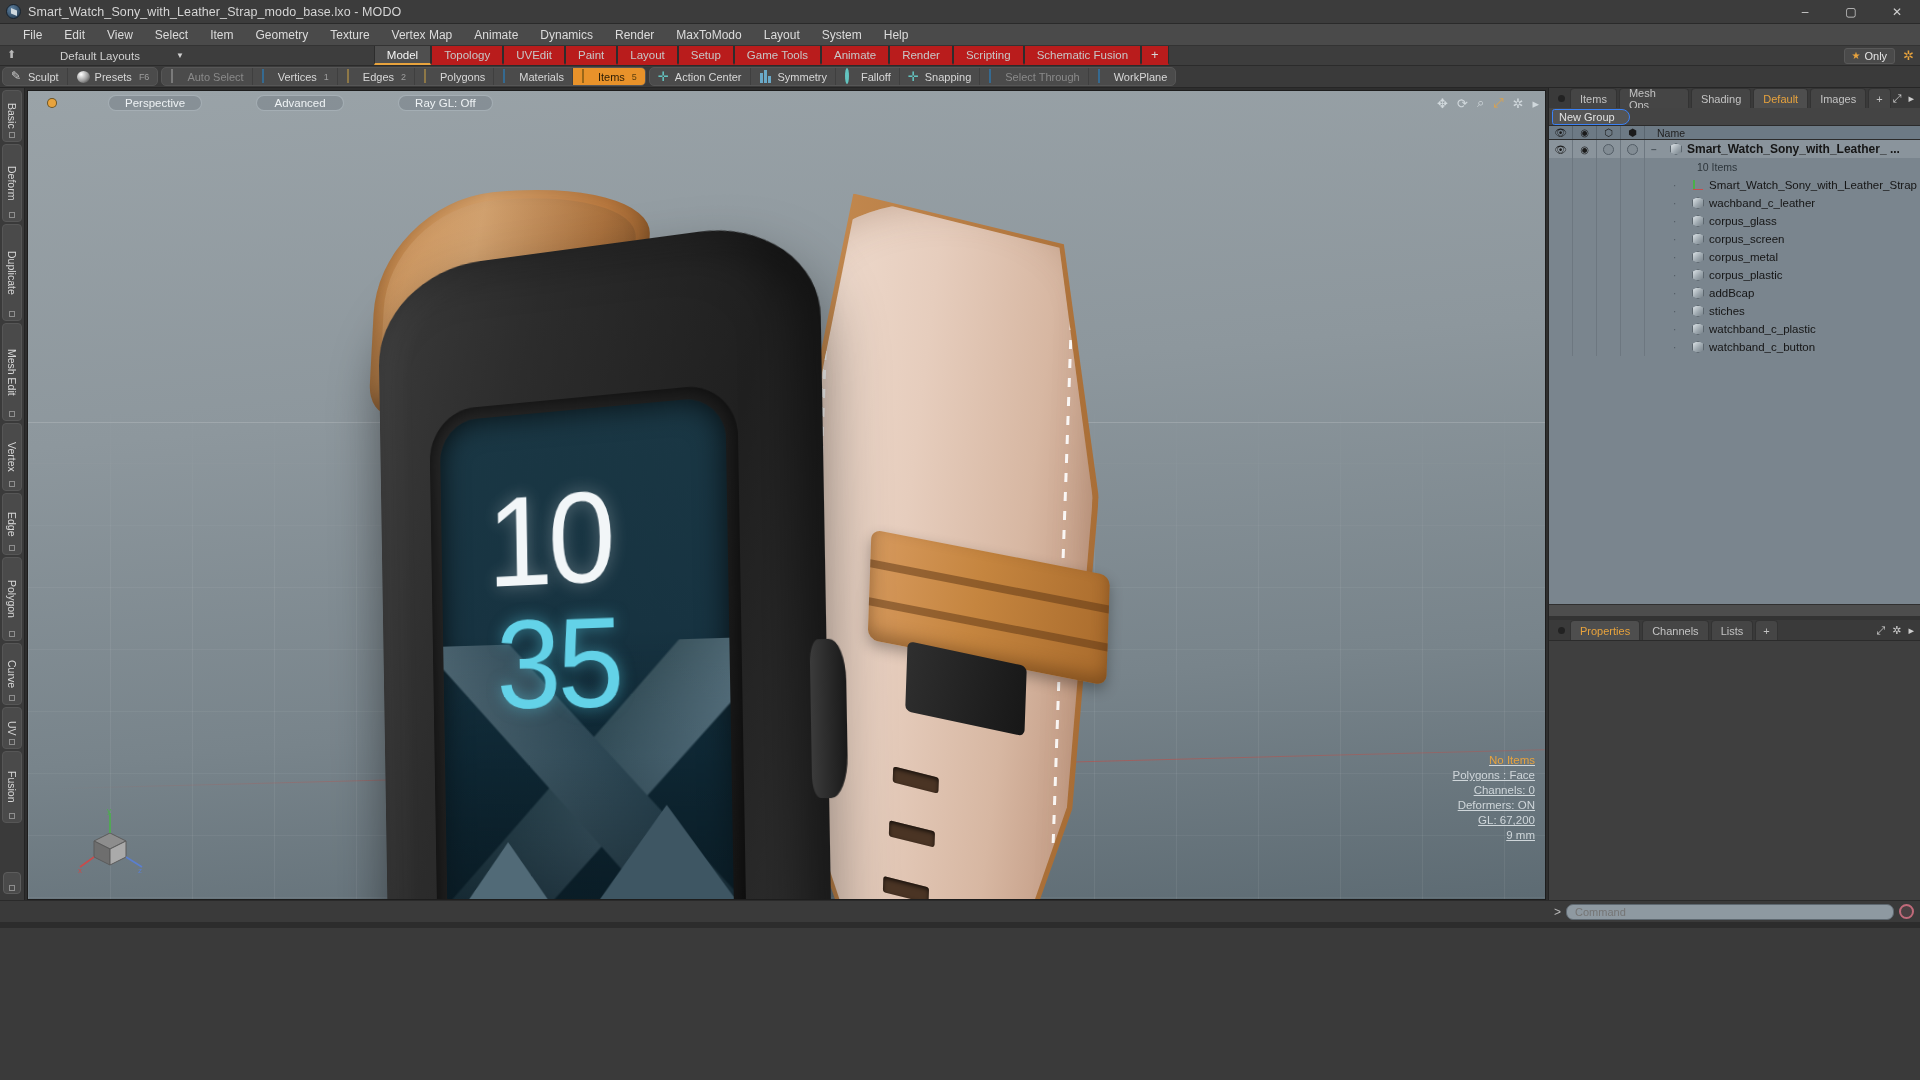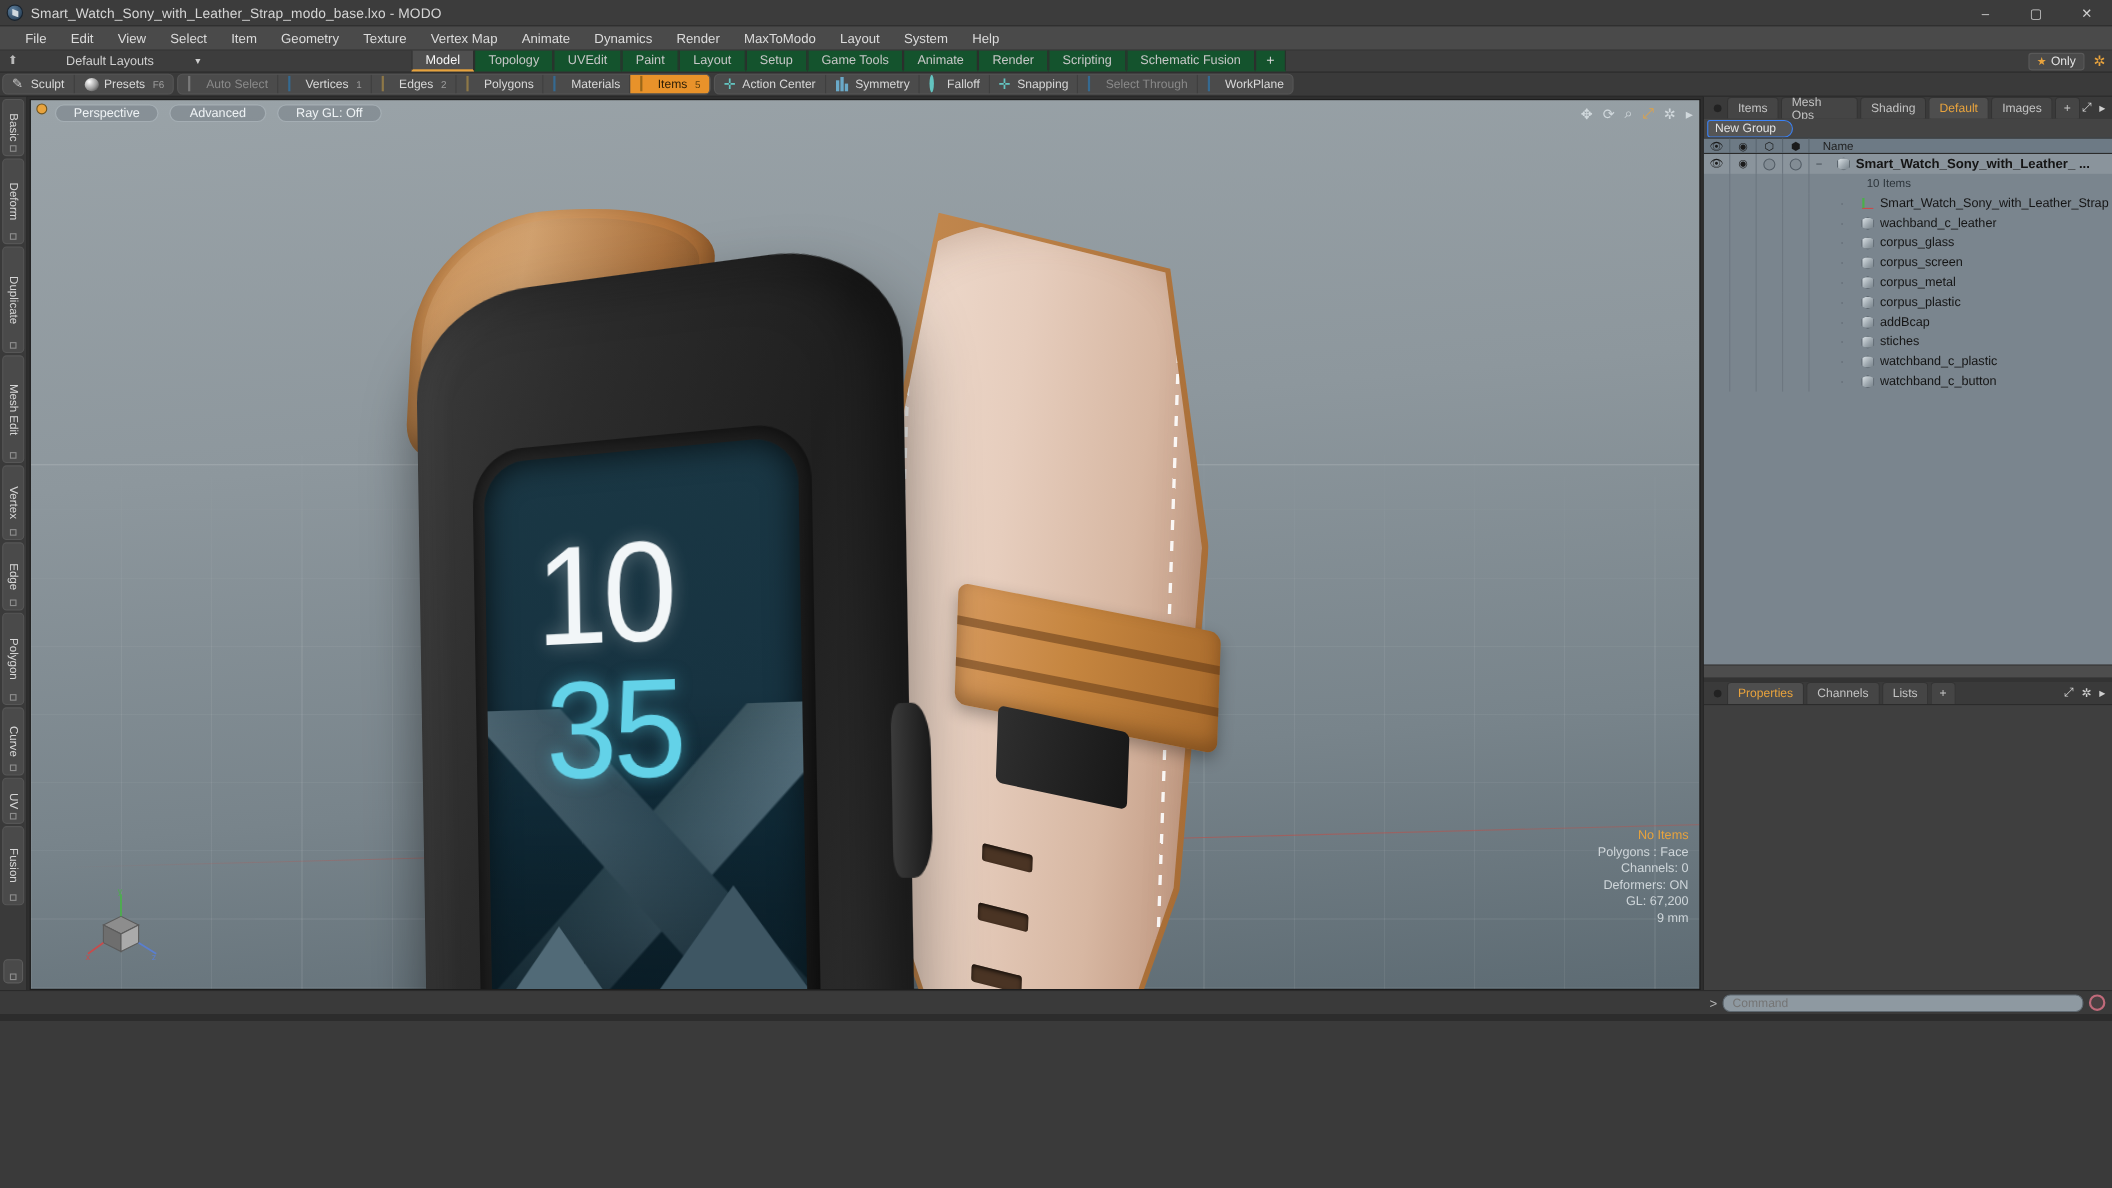--- a/index.html
+++ b/index.html
@@ -50,21 +50,21 @@
   .layout-left { display: flex; align-items: center; padding-left: 6px; gap: 32px; }
   .pin-icon { width: 14px; height: 14px; position: relative; margin-right: 8px; }
   .pin-icon::before {
     content: "⬆"; font-size: 11px; color: #b9b9b9; position: absolute; top: -1px; left: 1px;
   }
   .default-layouts { font-size: 11.5px; color: #d0d0d0; }
   .caret-dn { font-size: 8px; margin-left: 4px; color: #cfcfcf; }
   .layout-tabs { display: flex; align-items: stretch; margin-left: 190px; }
   .ltab {
     font-size: 11.5px; color: #c7c7c7; padding: 0 12px; display: flex; align-items: center;
-    background: #14532d; border-left: 1px solid #2d2d2d; border-right: 1px solid #2d2d2d;
+    background: #b91c1c; border-left: 1px solid #2d2d2d; border-right: 1px solid #2d2d2d;
     border-bottom: 2px solid transparent; white-space: nowrap;
   }
   .ltab.active { color: #f5f5f5; background: #4f4f4f; border-bottom: 2px solid #e8a33d; }
   .ltab.plus { padding: 0 9px; color: #d8d8d8; font-size: 13px; }
   .layout-right { margin-left: auto; display: flex; align-items: center; padding-right: 6px; gap: 8px; }
   .only-chip {
     display: flex; align-items: center; gap: 4px; font-size: 11px; color: #e4e4e4;
     background: #4a4a4a; border: 1px solid #595959; border-radius: 3px; padding: 1px 7px;
   }
   .star { color: #e8a33d; font-size: 10px; }
@@ -145,21 +145,21 @@
   }
 
   
   .viewwrap { flex: 1 1 auto; display: flex; flex-direction: column; min-width: 0; background:#2e2e2e; padding: 2px 2px 0 2px;}
   .view3d {
     flex: 1 1 auto; position: relative; overflow: hidden;
     background: linear-gradient(175deg, #9aa3a8 0%, #8d979d 38%, #78848b 72%, #5d6b73 100%);
     border: 1px solid #1d1d1d;
   }
   
-  .vp-head { position: absolute; top: 4px; left: 6px; right: 6px; display: flex; z-index: 5; }
+  .vp-head { position: absolute; top: 4px; left: 20px; right: 6px; display: flex; align-items: center; z-index: 5; gap: 44px; }
   .vp-dot { width: 8px; height: 8px; border-radius: 50%; background: #e8a33d; margin-right: 8px; box-shadow: 0 0 0 1px #6e5420; }
   .vp-btn {
     background: rgba(120,130,136,.55); border: 1px solid rgba(185,195,200,.6);
     border-radius: 9px; color: #eef2f4; font-size: 11.5px; padding: 1px 16px; margin-right: 10px;
     min-width: 88px; text-align: center;
   }
   .vp-icons { margin-left: auto; display: flex; gap: 9px; align-items: center; color: #d6dde1; font-size: 13px; }
   .vp-icons .i { opacity: .92; }
   .vp-icons .orange { color: #e8a33d; }
 
@@ -284,21 +284,21 @@
   }
   .stitch-l, .stitch-r {
     position: absolute; top: 0; bottom: 0; width: 3px;
     background: repeating-linear-gradient(to bottom, #fff 0 9px, transparent 9px 19px);
     opacity: .9;
   }
 
   
   .vp-stats {
     position: absolute; right: 10px; bottom: 56px; text-align: right;
-    font-size: 11.5px; line-height: 15px; color: #cfd6da; z-index: 6;
+    font-size: 11.5px; line-height: 15px; color: #cfd6da; z-index: 6; text-decoration: underline;
   }
   .vp-stats .hl { color: #e8a33d; }
   .axis-gizmo { position: absolute; left: 48px; bottom: 22px; width: 70px; height: 70px; z-index: 6; }
 
   
   .rightpanel {
     width: 372px; flex: 0 0 372px; background: #3a3a3a; display: flex; flex-direction: column;
     border-left: 1px solid #242424;
   }
   .rp-tabs {

